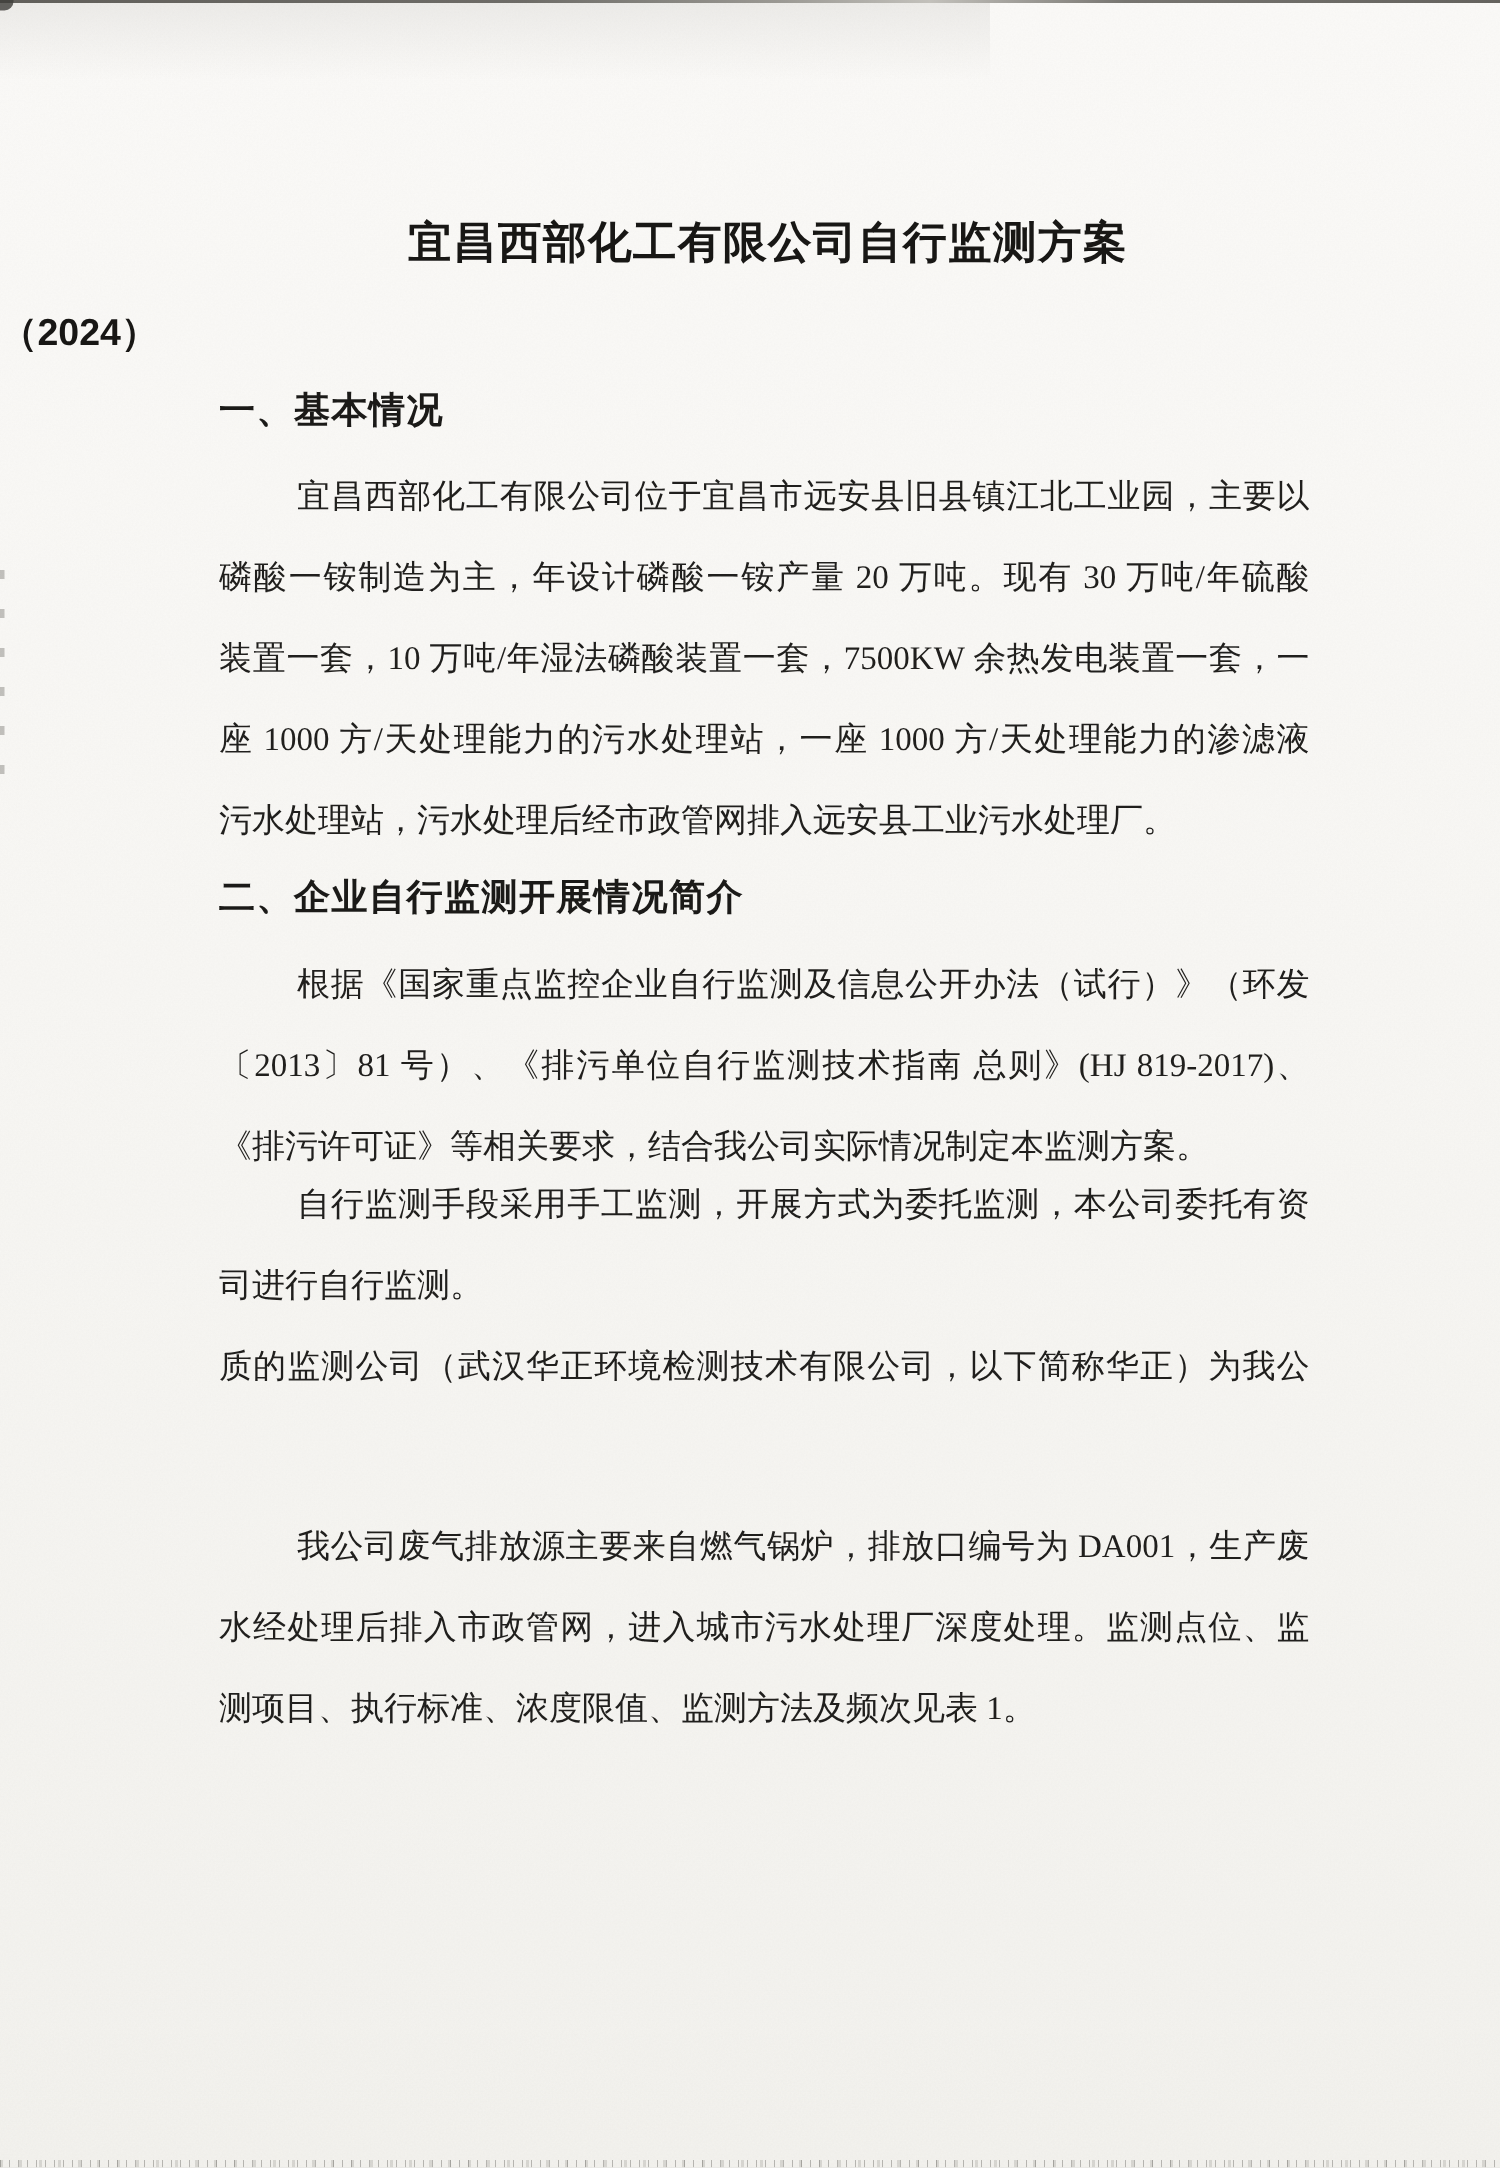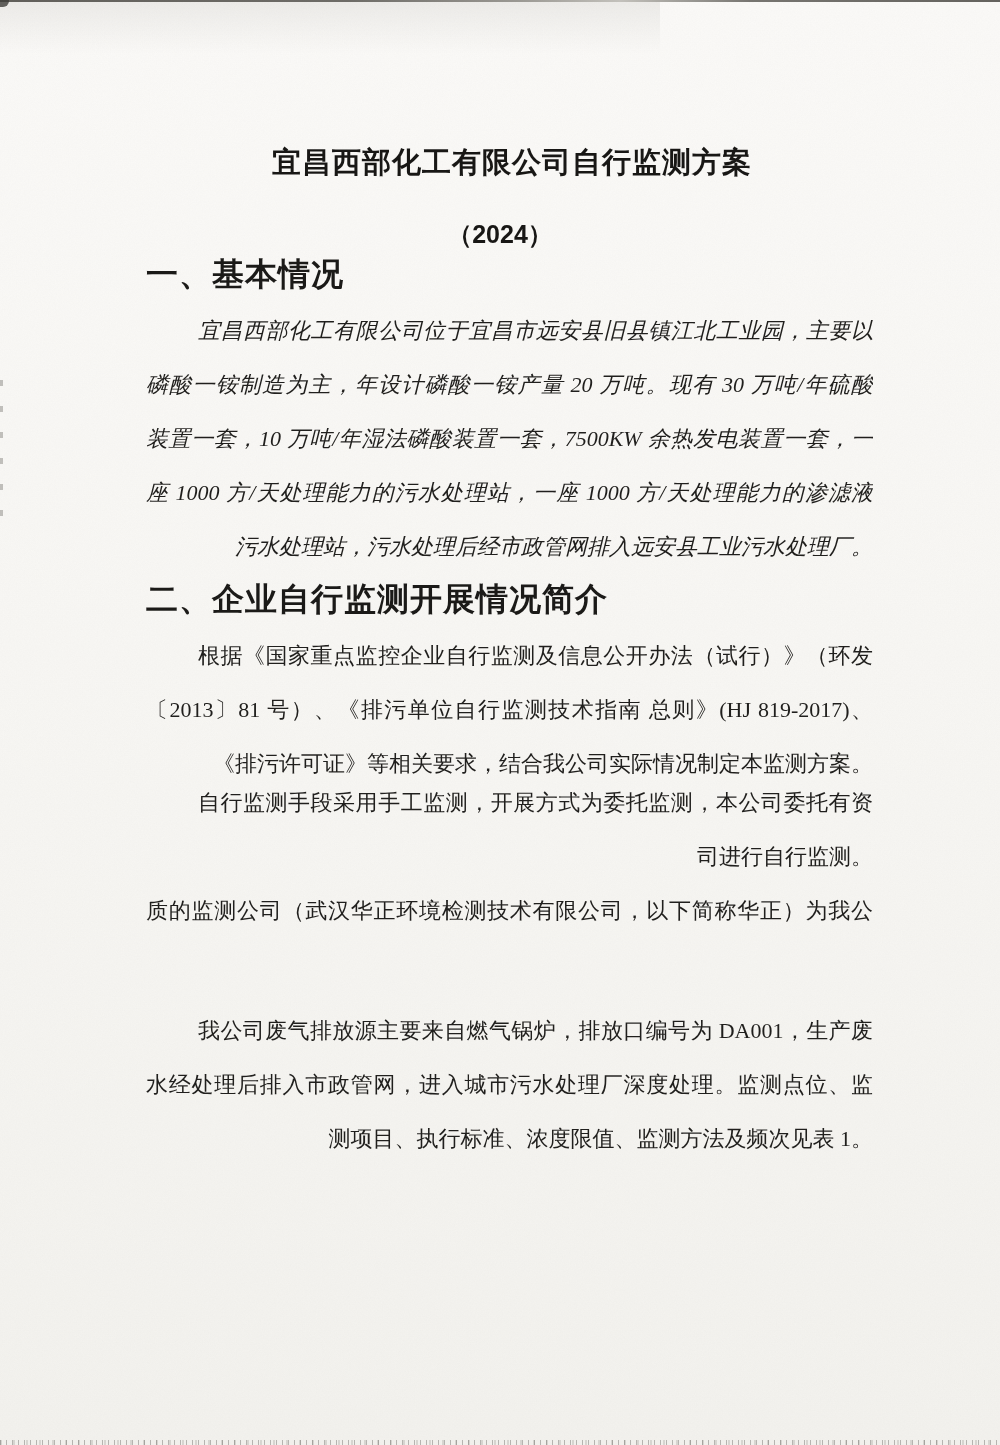--- a/index.html
+++ b/index.html
@@ -48,50 +48,49 @@
   
   .doc-title {
     position: absolute; top: 138px; left: 12px; width: 100%;
     margin: 0; text-align: center;
     font-family: "Liberation Sans", sans-serif;
     font-size: 29px; font-weight: 700; line-height: 48px;
     letter-spacing: 1px; color: #181715;
   }
   .doc-year {
     position: absolute; top: 202px; left: 0; width: 100%;
-    text-align: center;
+    text-align: left;
     font-family: "Liberation Sans", sans-serif;
     font-size: 25px; font-weight: 700; line-height: 40px;
     color: #181715;
-    margin-top: 12px;
   }
   .heading {
     position: absolute; left: 146px; width: 727px;
     font-family: "Liberation Serif", serif;
-    font-size: 32px; font-weight: 700; line-height: 44px;
+    font-size: 24px; font-weight: 700; line-height: 44px;
     letter-spacing: 1px; color: #1b1a18;
   }
   .heading-1 { top: 252px; }
   .heading-2 { top: 577px; }
   .heading-3 { top: 952px; }
   .para {
     position: absolute; left: 146px; width: 727px;
   }
-  .para-1 { top: 304px; font-style: italic; }
+  .para-1 { top: 304px; }
   .para-2 { top: 629px; }
   .para-3 { top: 776px; }
   .para-4 { top: 1004px; }
   .line {
     box-sizing: border-box;
     width: 100%; height: 54px; line-height: 54px;
     font-size: 22px; overflow: hidden;
     white-space: normal;
   }
   .jl  { text-align: justify; text-align-last: justify; }
-  .end { text-align: right; }
+  .end { text-align: left; }
   .ind { padding-left: 52px; }
 </style>
 </head>
 <body>
 
 <div class="page">
 
   <svg class="paper-noise" width="1000" height="1445" xmlns="http://www.w3.org/2000/svg">
     <filter id="grain">
       <feTurbulence type="fractalNoise" baseFrequency="0.85" numOctaves="2" stitchTiles="stitch"></feTurbulence>

